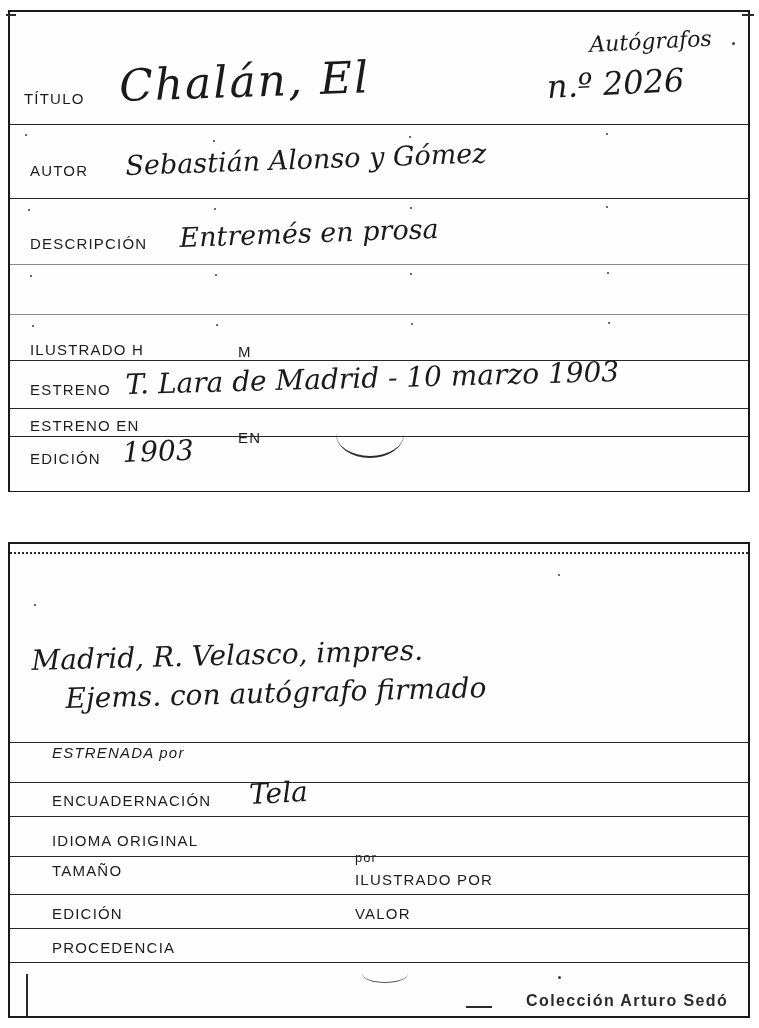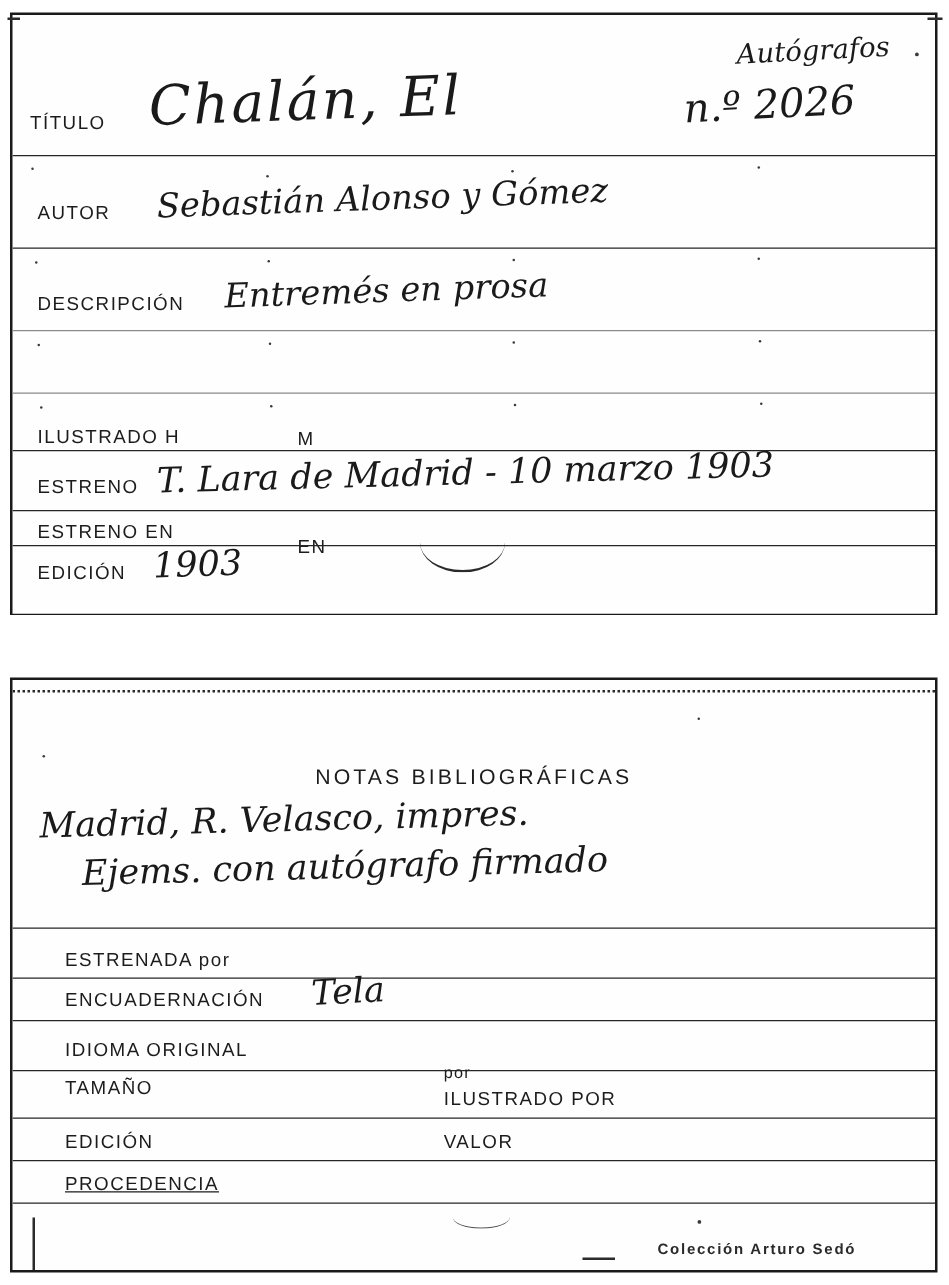--- a/index.html
+++ b/index.html
@@ -87,21 +87,21 @@
     position: absolute;
     width: 100%;
     text-align: center;
     font-size: 17px;
     letter-spacing: 2.5px;
     color: #1c1c1c;
   }
 
   .footer-note {
     position: absolute;
-    font-size: 12px;
+    font-size: 16px;
     letter-spacing: 1.4px;
     color: #2a2a2a;
     font-weight: bold;
   }
 
   .speck {
     position: absolute;
     background: #3a3a3a;
     border-radius: 50%;
   }
@@ -174,47 +174,46 @@
   <div class="speck" style="left:722px; top:30px; width:3px; height:3px;"></div>
 </div>
 
 <div class="tick" style="left:6px; top:14px; width:10px; height:2px;"></div>
 <div class="tick" style="left:742px; top:14px; width:12px; height:2px;"></div>
 
 <div class="card" id="card-back">
 
   <div class="rule" style="top:8px; border-top:2px dotted #2a2a2a;"></div>
 
-  <div class="center-title" style="top:68px;">NOTAS BIBLIOGRÁFICAS</div>
 
   <div class="hand mid" style="left:22px; top:100px; font-size:28px; transform: rotate(-1.5deg);">Madrid, R. Velasco, impres.</div>
   <div class="hand mid" style="left:56px; top:138px; font-size:28px; transform: rotate(-1.5deg);">Ejems. con autógrafo firmado</div>
 
   <div class="rule" style="top:198px;"></div>
 
-  <div class="label" style="left:42px; top:216px;">ESTRENADA por</div>
+  <div class="label" style="left:42px; top:200px;font-style:italic;">ESTRENADA por</div>
   <div class="rule" style="top:238px;"></div>
 
   <div class="label" style="left:42px; top:248px;">ENCUADERNACIÓN</div>
   <div class="hand sm" style="left:240px; top:234px; font-size:28px; transform: rotate(-3deg);">Tela</div>
   <div class="rule" style="top:272px;"></div>
 
   <div class="label" style="left:42px; top:288px;">IDIOMA ORIGINAL</div>
   <div class="label small" style="left:345px; top:294px;margin-top:12px;">por</div>
   <div class="rule" style="top:312px;"></div>
 
   <div class="label" style="left:42px; top:318px;">TAMAÑO</div>
   <div class="label" style="left:345px; top:327px;">ILUSTRADO POR</div>
   <div class="rule" style="top:350px;"></div>
 
   <div class="label" style="left:42px; top:361px;">EDICIÓN</div>
   <div class="label" style="left:345px; top:361px;text-align:right;">VALOR</div>
   <div class="rule" style="top:384px;"></div>
 
-  <div class="label" style="left:42px; top:395px;text-decoration:underline;">PROCEDENCIA</div>
+  <div class="label" style="left:42px; top:395px;">PROCEDENCIA</div>
   <div class="rule" style="top:418px;"></div>
 
   <div class="footer-note" style="left:516px; top:448px;">Colección Arturo Sedó</div>
 
   <div class="speck" style="left:548px; top:30px; width:2px; height:2px;"></div>
   <div class="speck" style="left:24px; top:60px; width:2px; height:2px;"></div>
   <div class="speck" style="left:548px; top:432px; width:3px; height:3px;"></div>
   <div class="scribble" style="left:352px; top:420px; width:46px; height:18px; border-bottom:1px solid #555; border-radius:0 0 50% 50%;"></div>
   <div class="tick" style="left:16px; top:430px; width:2px; height:44px;"></div>
   <div class="tick" style="left:456px; top:462px; width:26px; height:2px;"></div>

